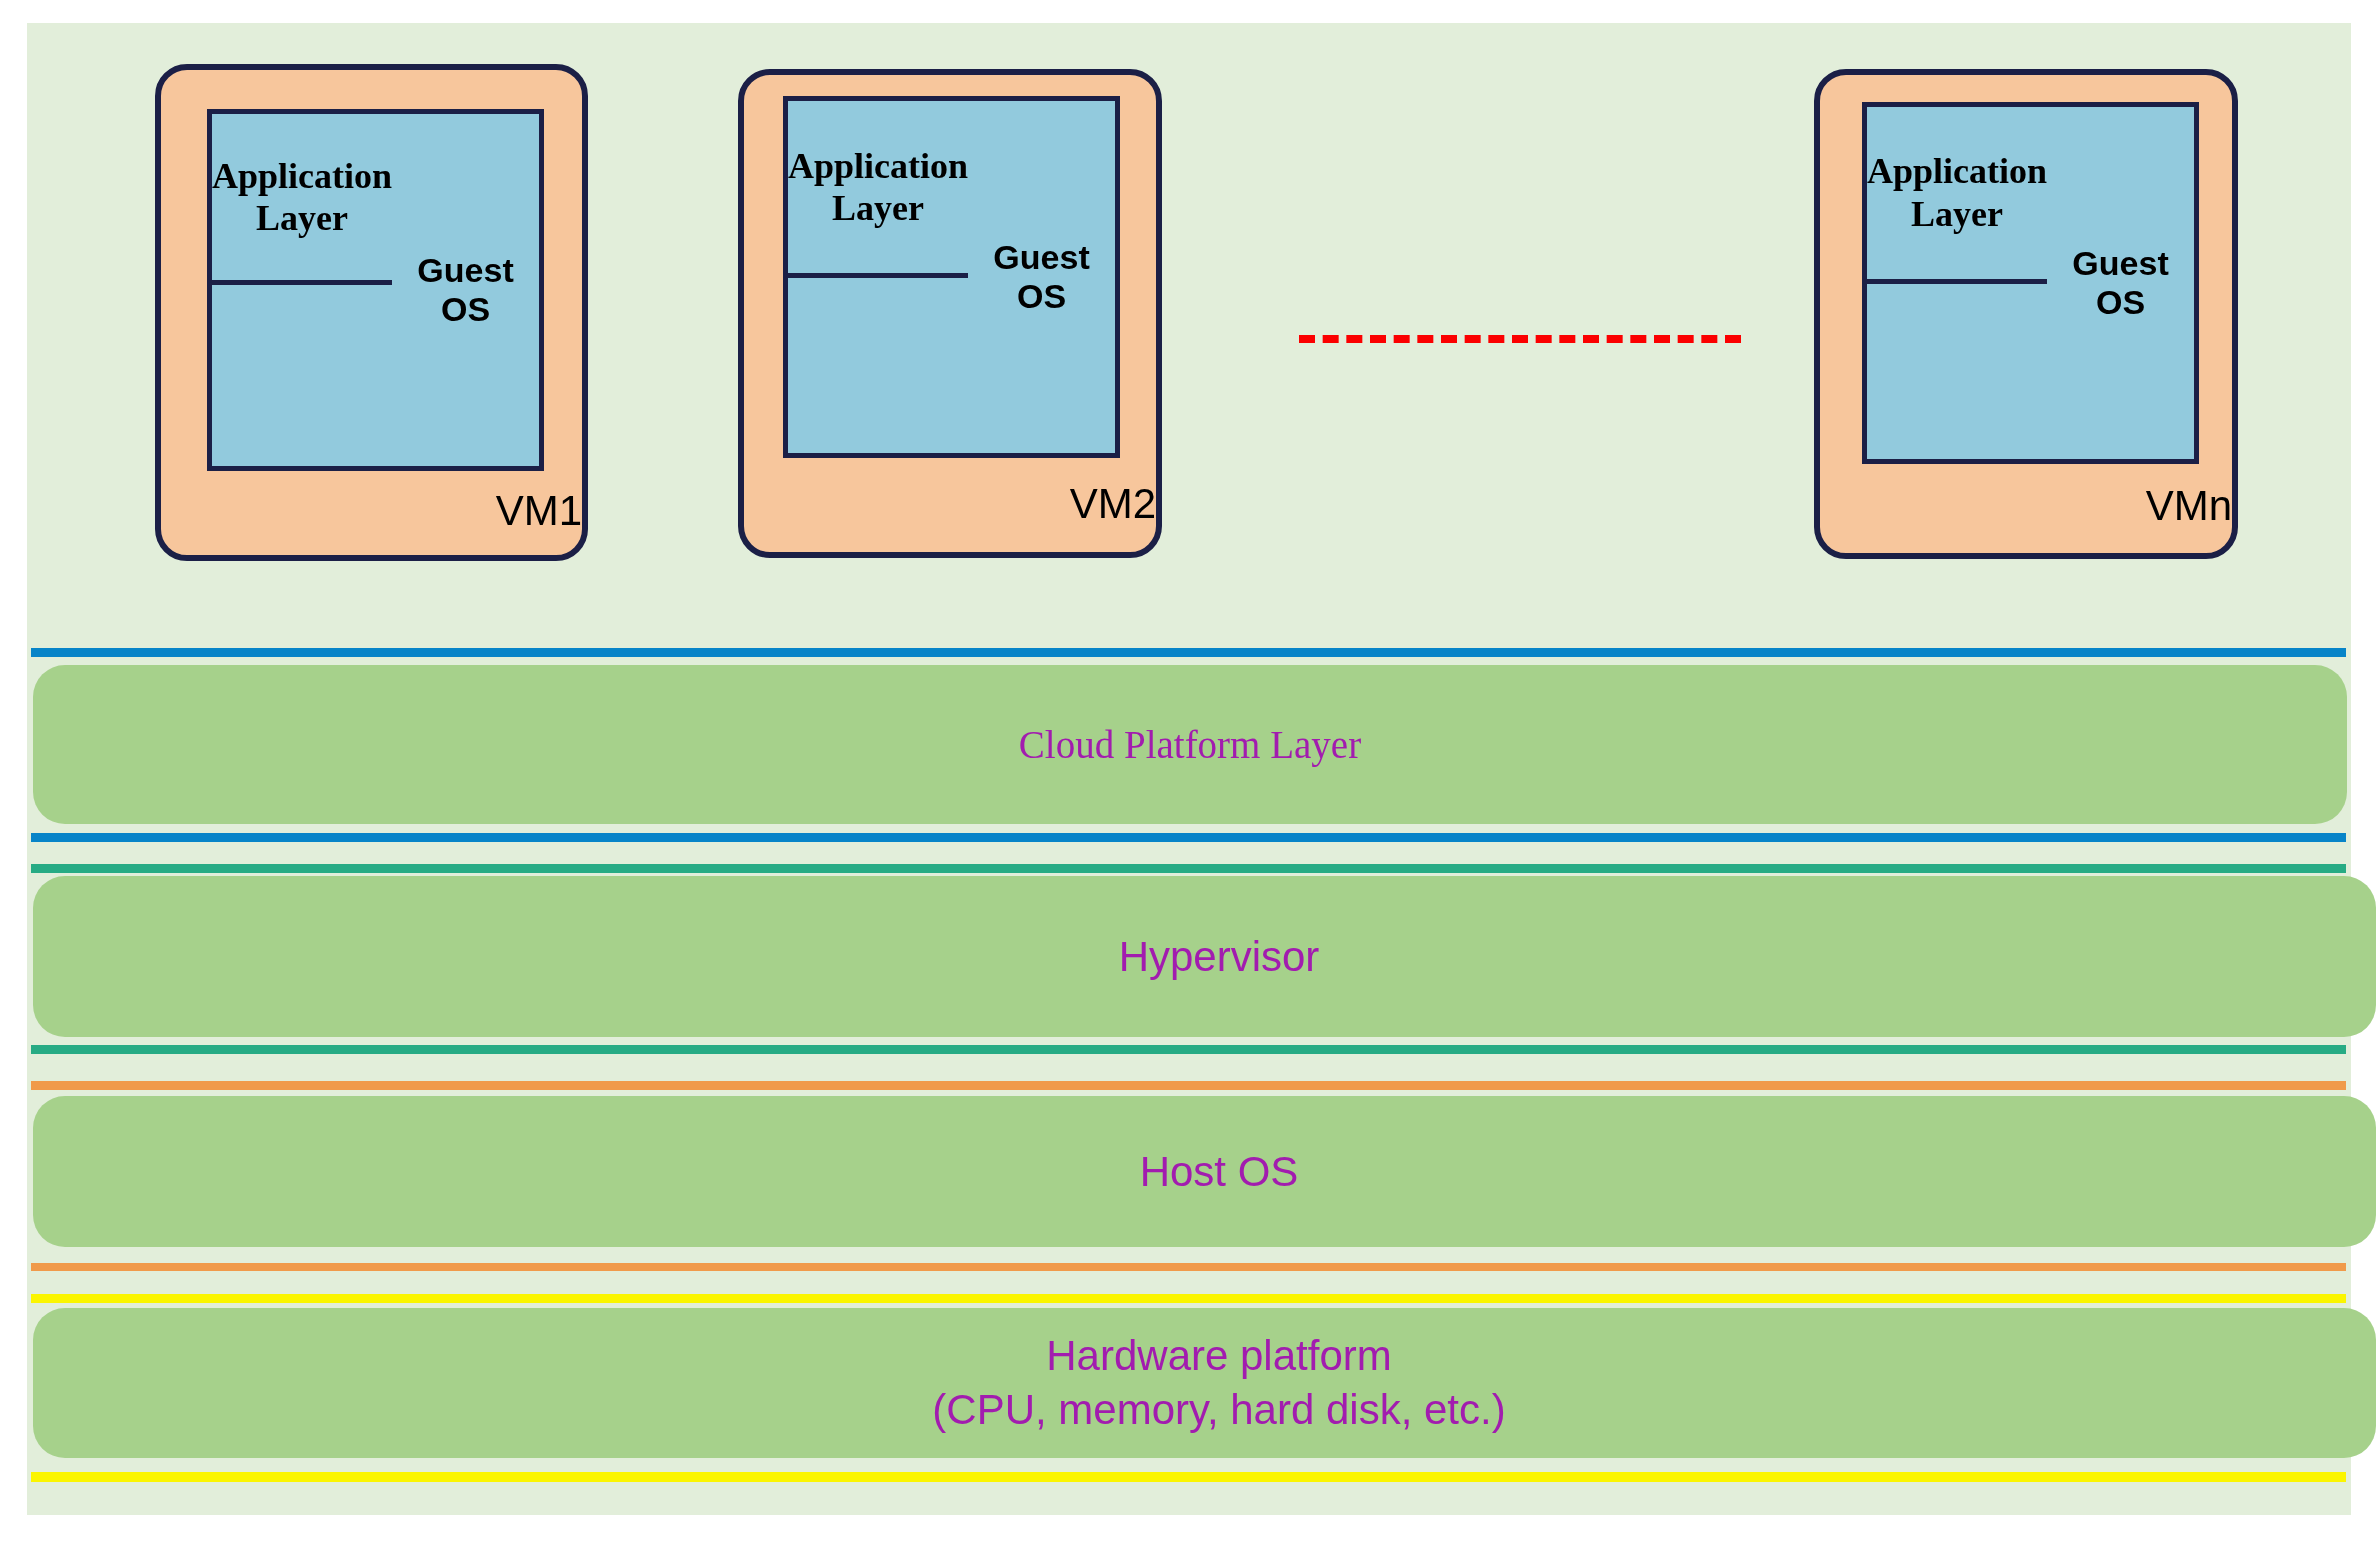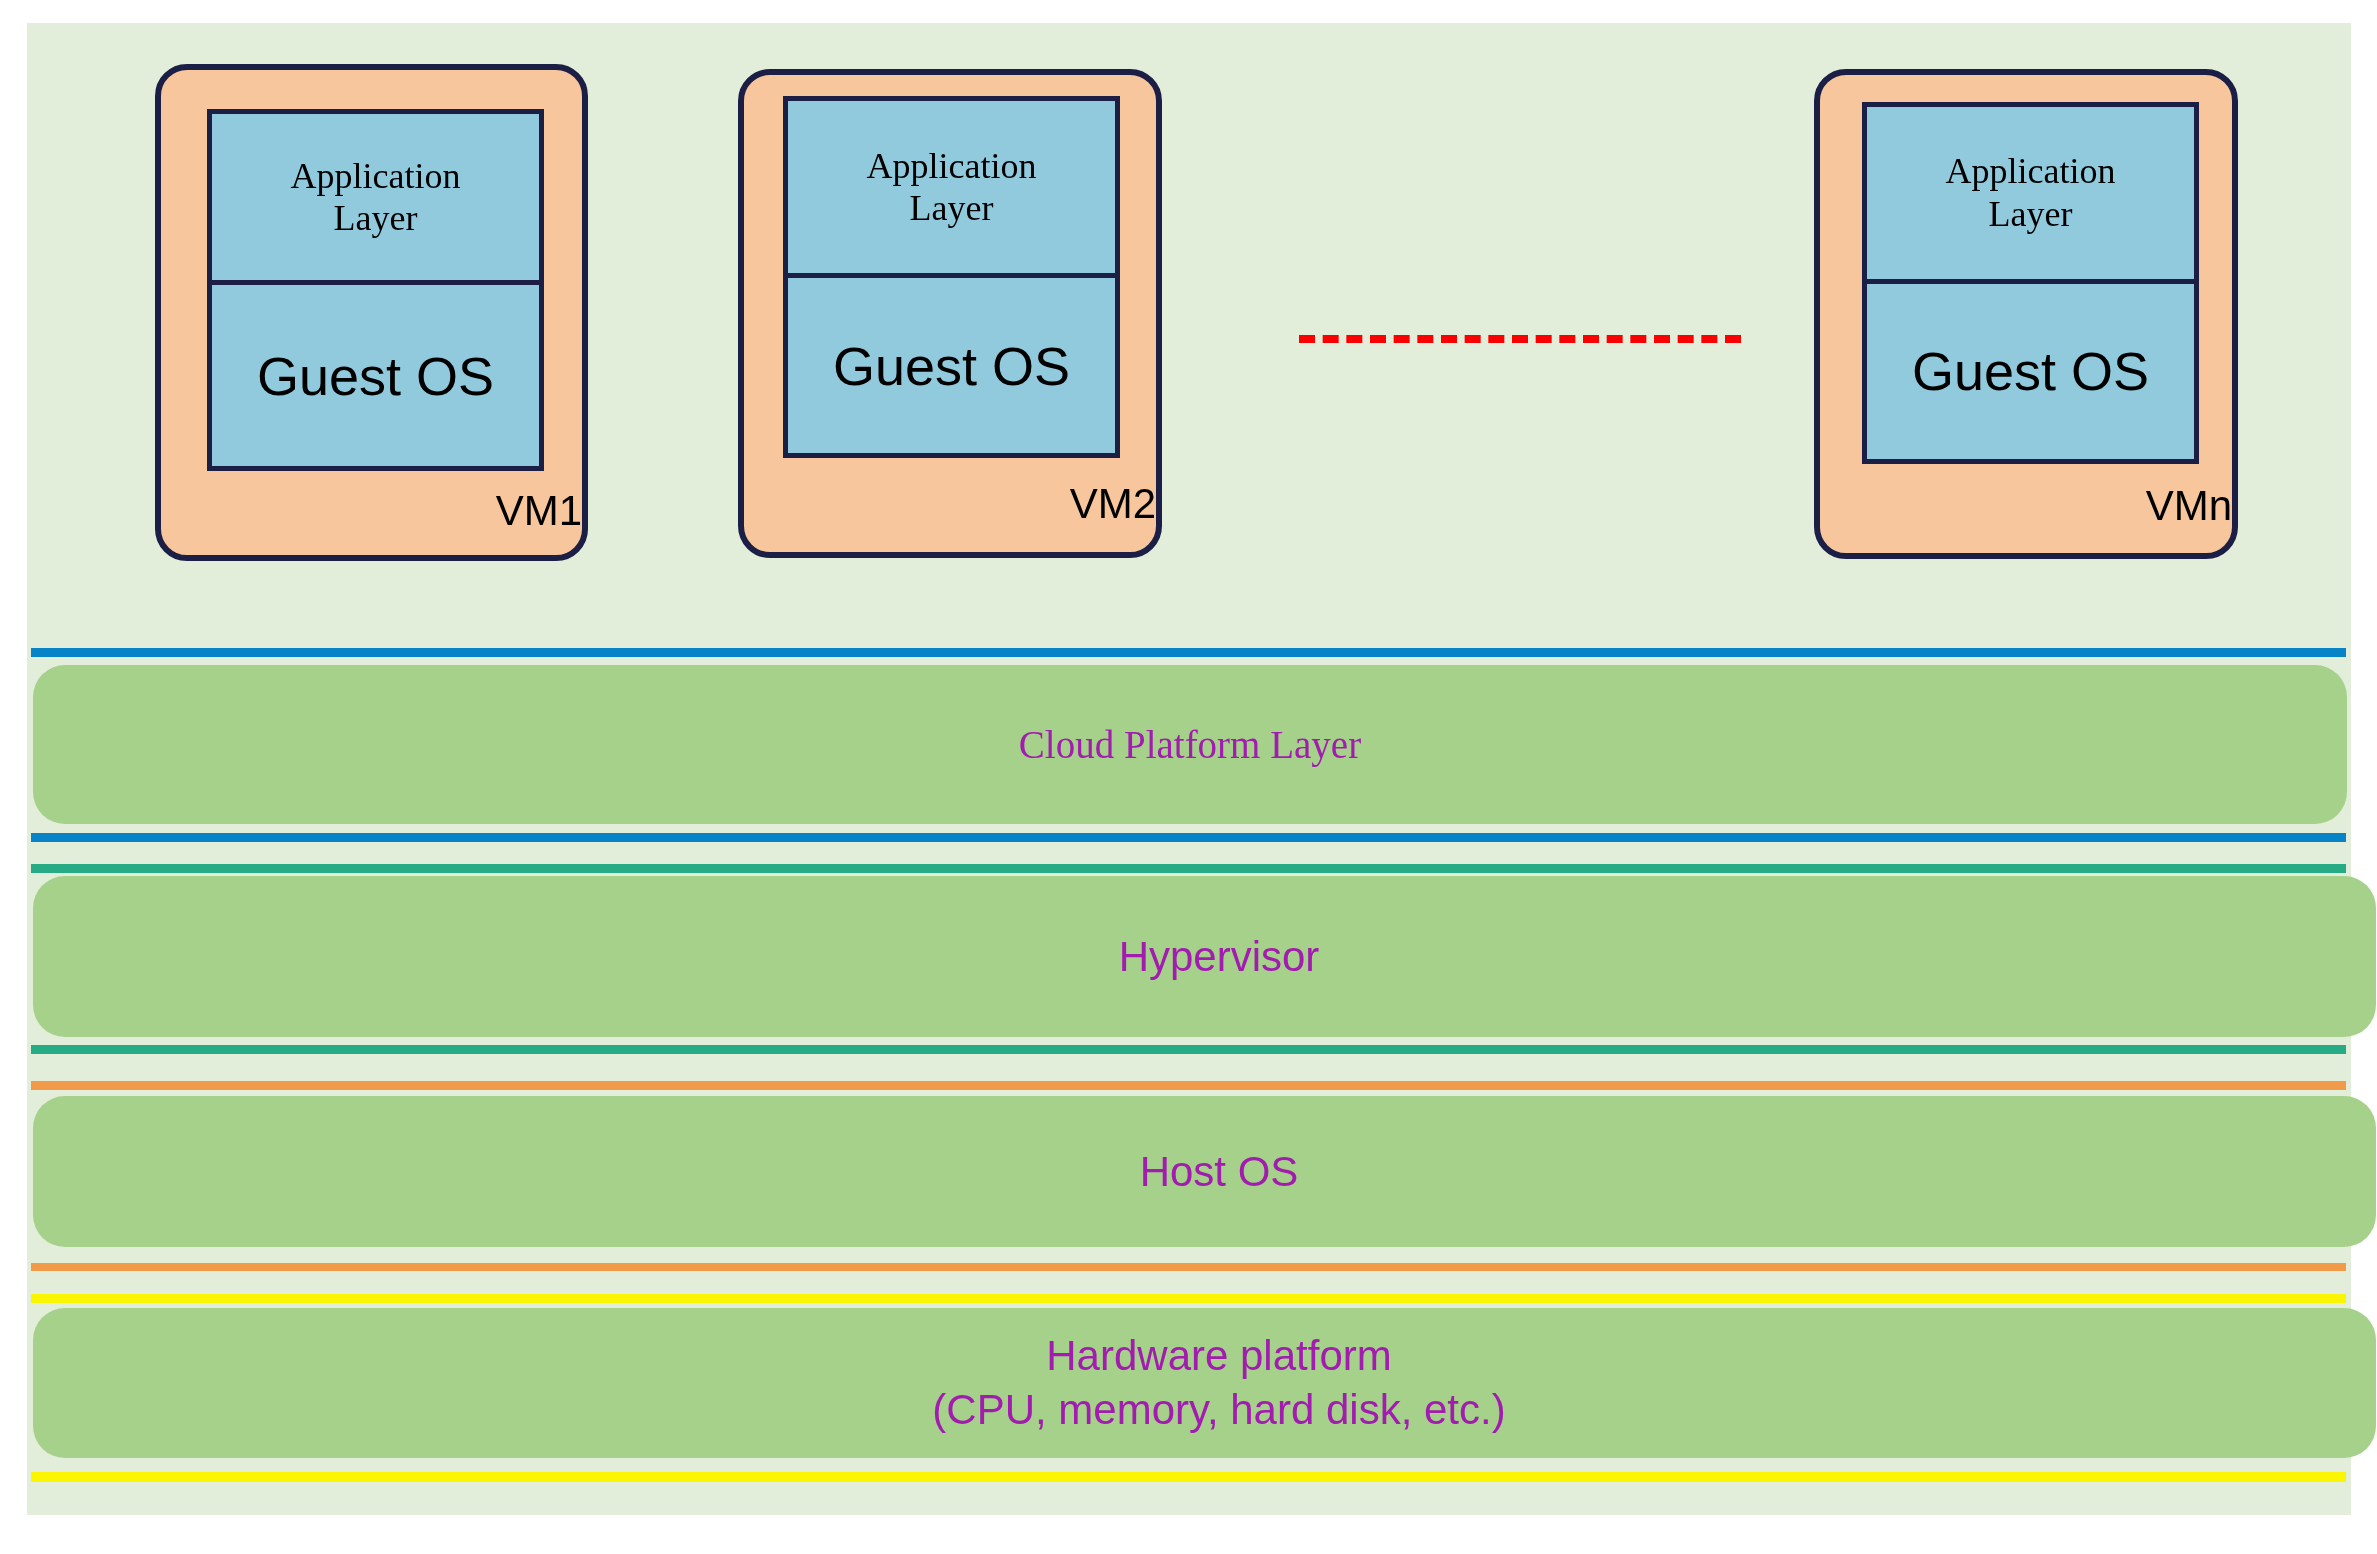--- a/index.html
+++ b/index.html
@@ -35,21 +35,22 @@
     border: 6.2px solid #1b1f46;
     border-radius: 32px;
     box-sizing: border-box;
   }
   .vm-inner {
     position: absolute;
     background: #92cadd;
     border: 5.3px solid #1b1f46;
     box-sizing: border-box;
     display: flex;
-    flex-direction: column;
+    flex-direction: row;
+    font-weight: bold;
   }
   .vm-app {
     flex: 0 0 auto;
     border-bottom: 5.3px solid #1b1f46;
     box-sizing: border-box;
     display: flex;
     align-items: center;
     justify-content: center;
     text-align: center;
     font-family: "Liberation Serif", serif;
@@ -57,21 +58,21 @@
     line-height: 1.17;
     color: #000000;
   }
   .vm-guest {
     flex: 1 1 auto;
     display: flex;
     align-items: center;
     justify-content: center;
     text-align: center;
     font-family: "Liberation Sans", sans-serif;
-    font-size: 54px;
+    font-size: 34px;
     color: #000000;
   }
   .vm-caption {
     position: absolute;
     left: 0;
     right: 0;
     text-align: right;
     font-family: "Liberation Sans", sans-serif;
     font-size: 42px;
     color: #000000;

